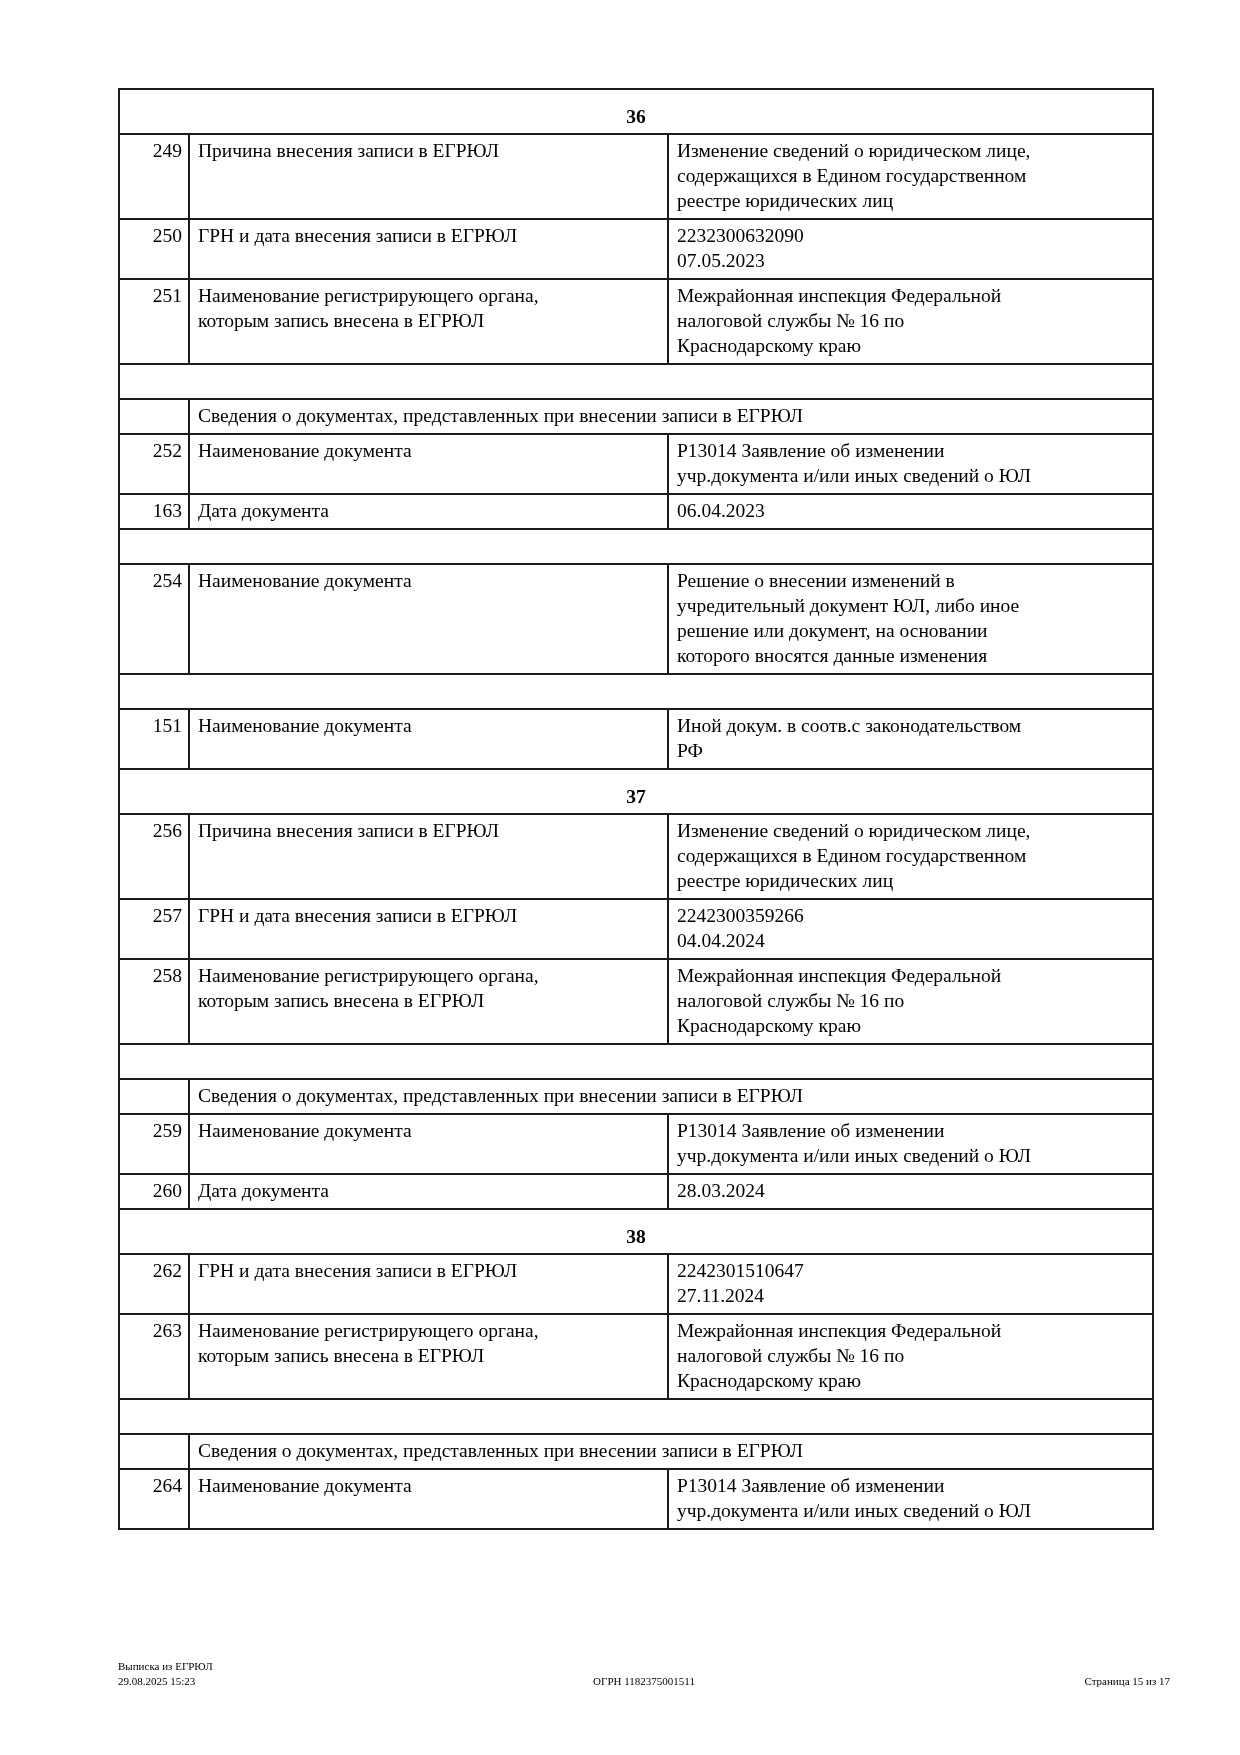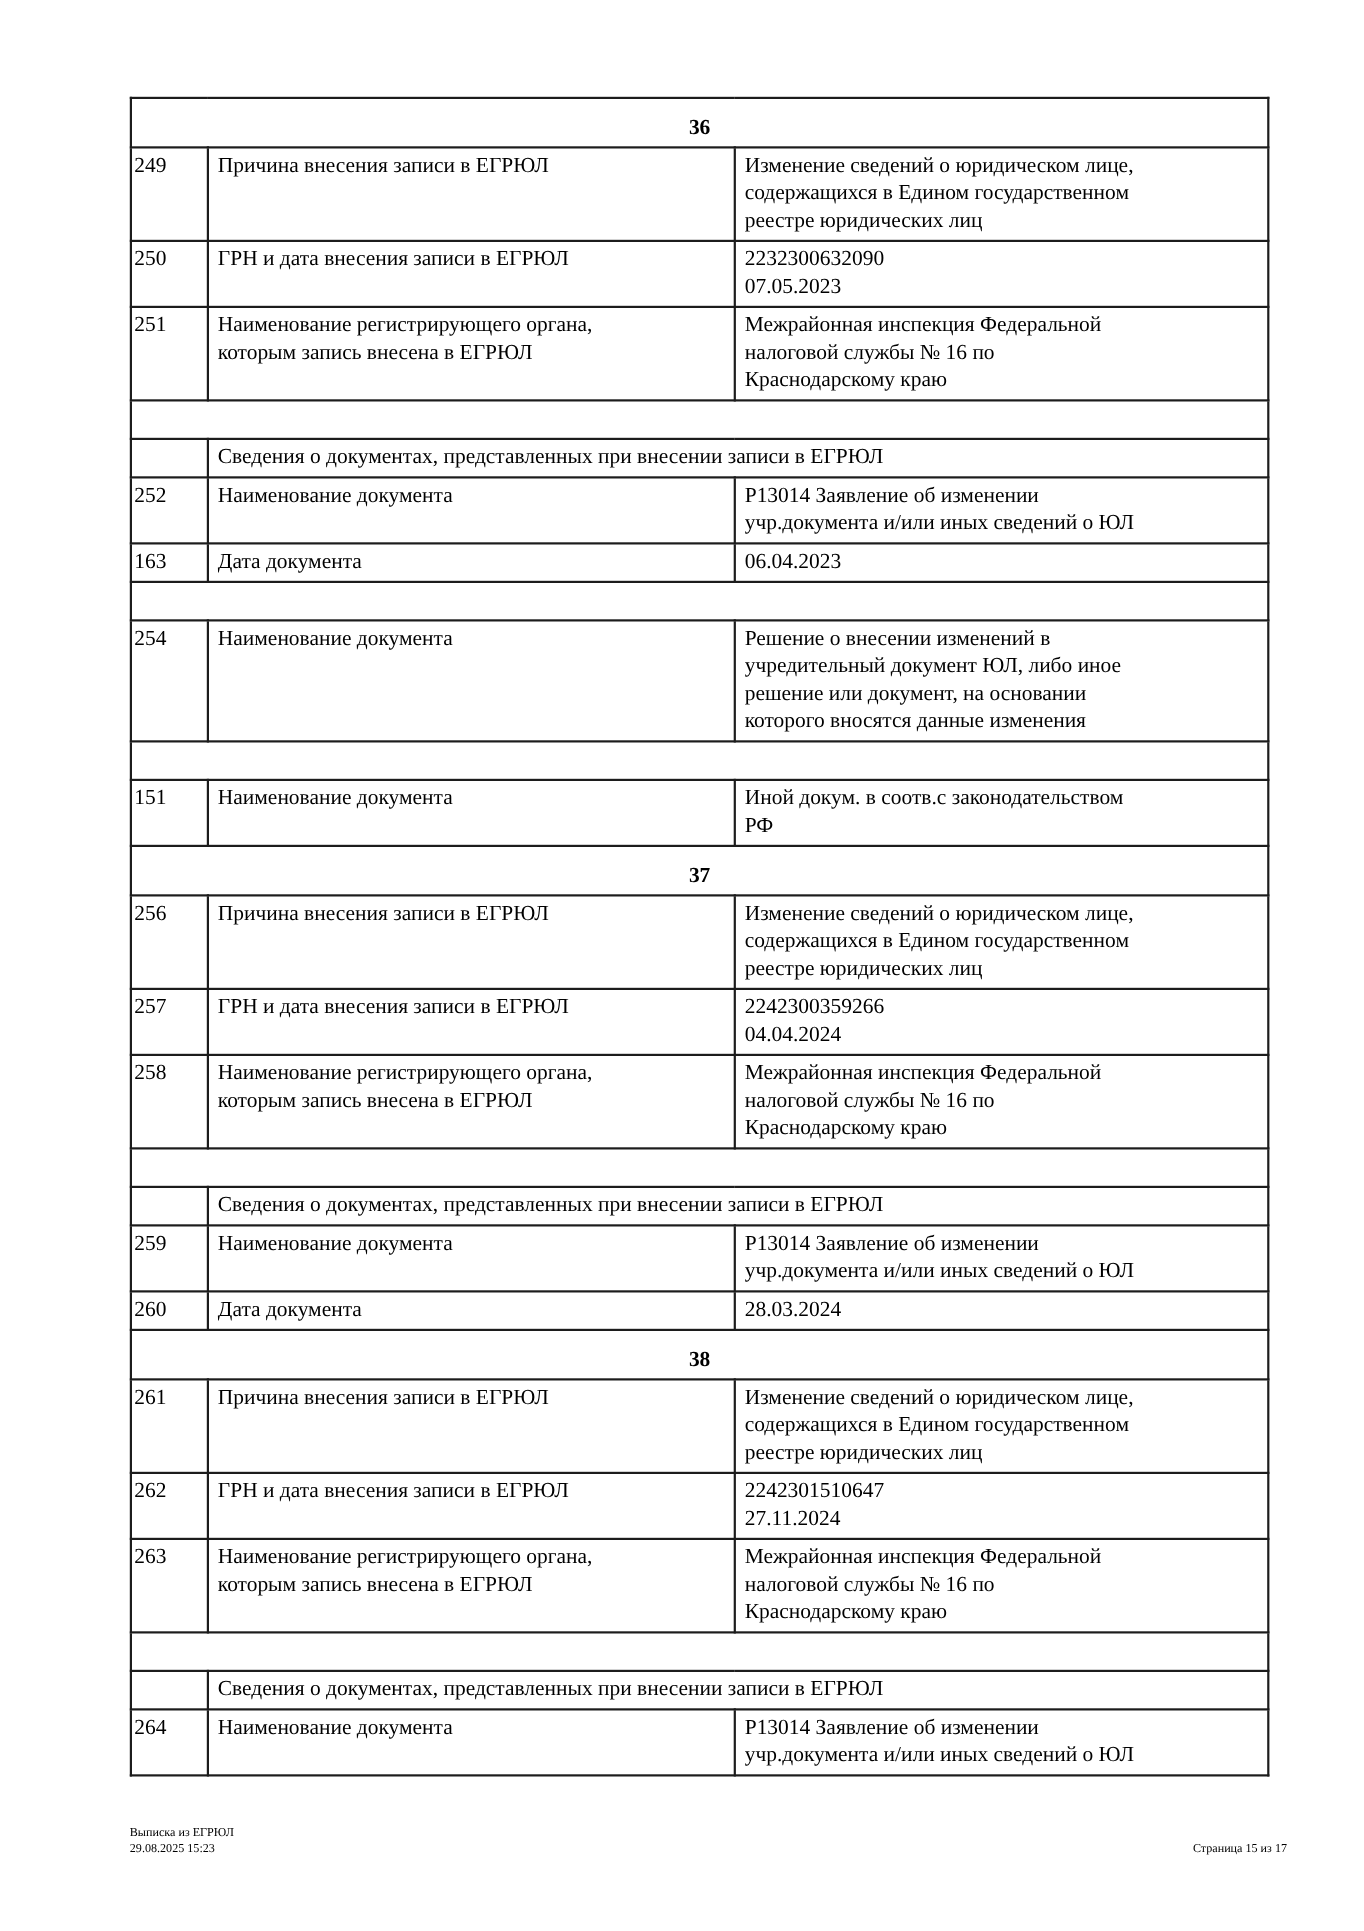--- a/index.html
+++ b/index.html
@@ -27,23 +27,23 @@
     font-size: 19.5px;
     line-height: 25px;
     padding: 3px 8px 5px 8px;
     white-space: pre-line;
     overflow: hidden;
   }
   .egrul-table col.c-num   { width: 70px; }
   .egrul-table col.c-label { width: 479px; }
   .egrul-table col.c-value { width: 485px; }
   .egrul-table td.num {
-    text-align: left;
+    text-align: right;
     padding-left: 2px;
-    padding-right: 16px;
+    padding-right: 6px;
   }
   .egrul-table tr.section-header td {
     text-align: center;
     font-weight: bold;
     padding-top: 14px;
     padding-bottom: 4px;
   }
   .egrul-table tr.gap td {
     height: 35px;
   }
@@ -188,27 +188,20 @@
       </tr>
       <tr>
         <td class="num">260</td>
         <td class="label">Дата документа</td>
         <td class="value">28.03.2024</td>
       </tr>
       <tr class="section-header">
         <td colspan="3">38</td>
       </tr>
       <tr>
-        <td class="num">261</td>
-        <td class="label">Причина внесения записи в ЕГРЮЛ</td>
-        <td class="value">Изменение сведений о юридическом лице,
-содержащихся в Едином государственном
-реестре юридических лиц</td>
-      </tr>
-      <tr>
         <td class="num">262</td>
         <td class="label">ГРН и дата внесения записи в ЕГРЮЛ</td>
         <td class="value">2242301510647
 27.11.2024</td>
       </tr>
       <tr>
         <td class="num">263</td>
         <td class="label">Наименование регистрирующего органа,
 которым запись внесена в ЕГРЮЛ</td>
         <td class="value">Межрайонная инспекция Федеральной
@@ -229,14 +222,15 @@
 учр.документа и/или иных сведений о ЮЛ</td>
       </tr>
     </tbody>
 </table>
 
 <div class="page-footer">
   <div class="footer-left">
     <div>Выписка из ЕГРЮЛ</div>
     <div>29.08.2025 15:23</div>
   </div>
+  <div class="footer-center">ОГРН 1182375001511</div>
   <div class="footer-right">Страница 15 из 17</div>
 </div>
 
 </body></html>

